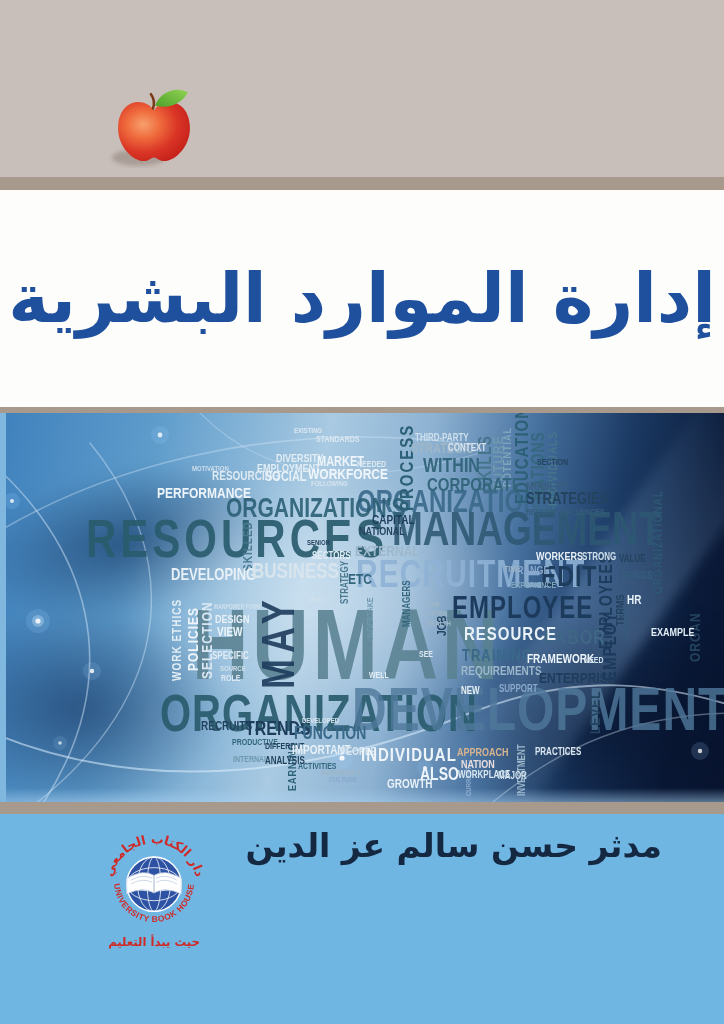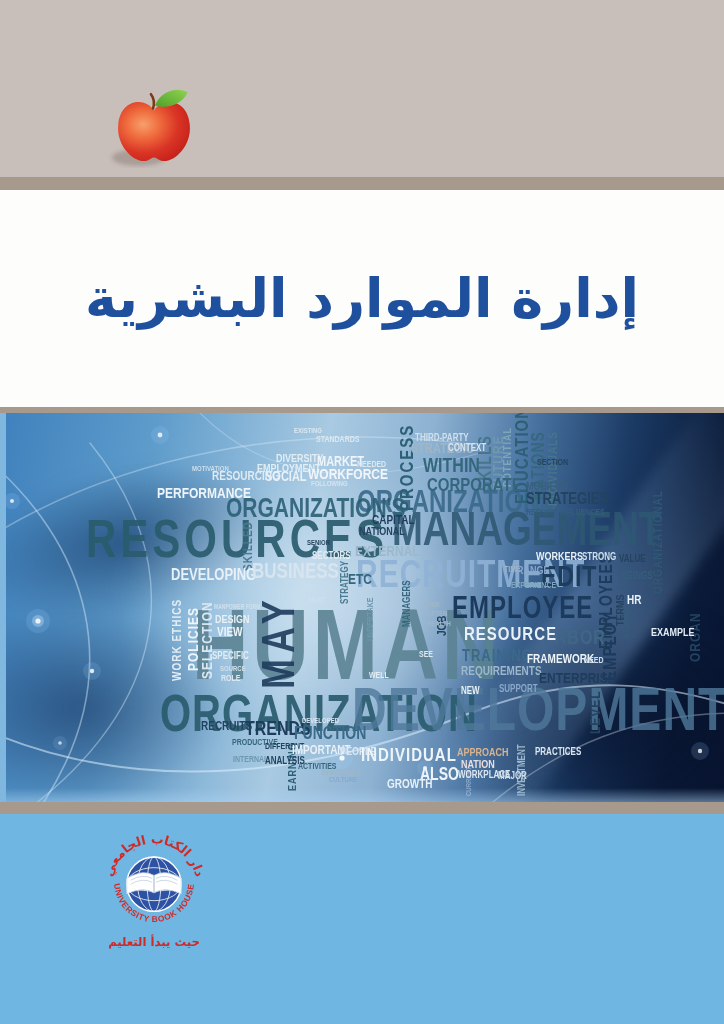--- a/index.html
+++ b/index.html
@@ -14,21 +14,21 @@
   .divider{position:absolute;left:0;width:724px;background:var(--divider,#a8998d);}
   .d1{top:177px;height:13px;}
   .d2{top:407px;height:6px;}
   .d3{top:802px;height:12px;}
 
   
   .title-band{position:absolute;left:0;top:190px;width:724px;height:217px;background:#fdfdfc;
     display:flex;flex-direction:column;align-items:center;justify-content:center;direction:rtl;}
   .title-line{color:var(--title-blue,#1e509e);font-family:"DejaVu Sans",sans-serif;font-weight:700;
     line-height:1.4;white-space:nowrap;}
-  .t1{font-size:54px;text-align:center;}
+  .t1{font-size:69px;text-align:center;}
   .t2{font-size:54px;}
 
   
   .wordcloud{position:absolute;left:0;top:413px;width:724px;height:389px;overflow:hidden;
     background:linear-gradient(100deg,#3f81bd 0%,#5e9ccb 20%,#a9cae2 42%,#8db2d2 55%,#47719f 68%,#1b3a64 80%,#0a1a38 92%,#081430 100%);}
   .left-stripe{position:absolute;left:0;top:0;width:6px;height:100%;background:#7fb7de;z-index:6;}
   .wc-blob{position:absolute;border-radius:50%;}
   .blob1{left:-30px;top:55px;width:310px;height:150px;background:radial-gradient(closest-side,rgba(16,50,95,.65),rgba(16,50,95,0));filter:blur(8px);transform:rotate(-12deg);}
   .blob2{left:-70px;top:190px;width:300px;height:210px;background:radial-gradient(closest-side,rgba(12,40,85,.6),rgba(12,40,85,0));filter:blur(10px);}
   .blob3{left:120px;top:50px;width:400px;height:270px;background:radial-gradient(closest-side,rgba(235,245,252,.55),rgba(235,245,252,0));filter:blur(16px);}
@@ -287,16 +287,17 @@
         <path d="M58,55 L58,73" stroke="#9fb0cc" stroke-width="1"></path>
         <path d="M34,60 Q46,53 56,58 M34,64 Q46,57 56,62 M60,58 Q70,53 82,60 M60,62 Q70,57 82,64" stroke="#b9c6dd" stroke-width="0.7" fill="none"></path>
       </g>
       <text font-family="Liberation Sans, sans-serif" font-size="8.6" font-weight="700" fill="#cf2a27" letter-spacing="0.6">
         <textPath href="#barc" startOffset="50%" text-anchor="middle">UNIVERSITY BOOK HOUSE</textPath>
       </text>
       <text x="58" y="128" text-anchor="middle" font-family="DejaVu Sans, sans-serif" font-size="12" font-weight="700" fill="#cf2a27">حيث يبدأ التعليم</text>
     </svg>
 
     <div class="author">
+      <div class="author-name">مدثر حسن سالم عز الدين</div>
     </div>
   </div>
 
 </div>
 
 </body></html>

